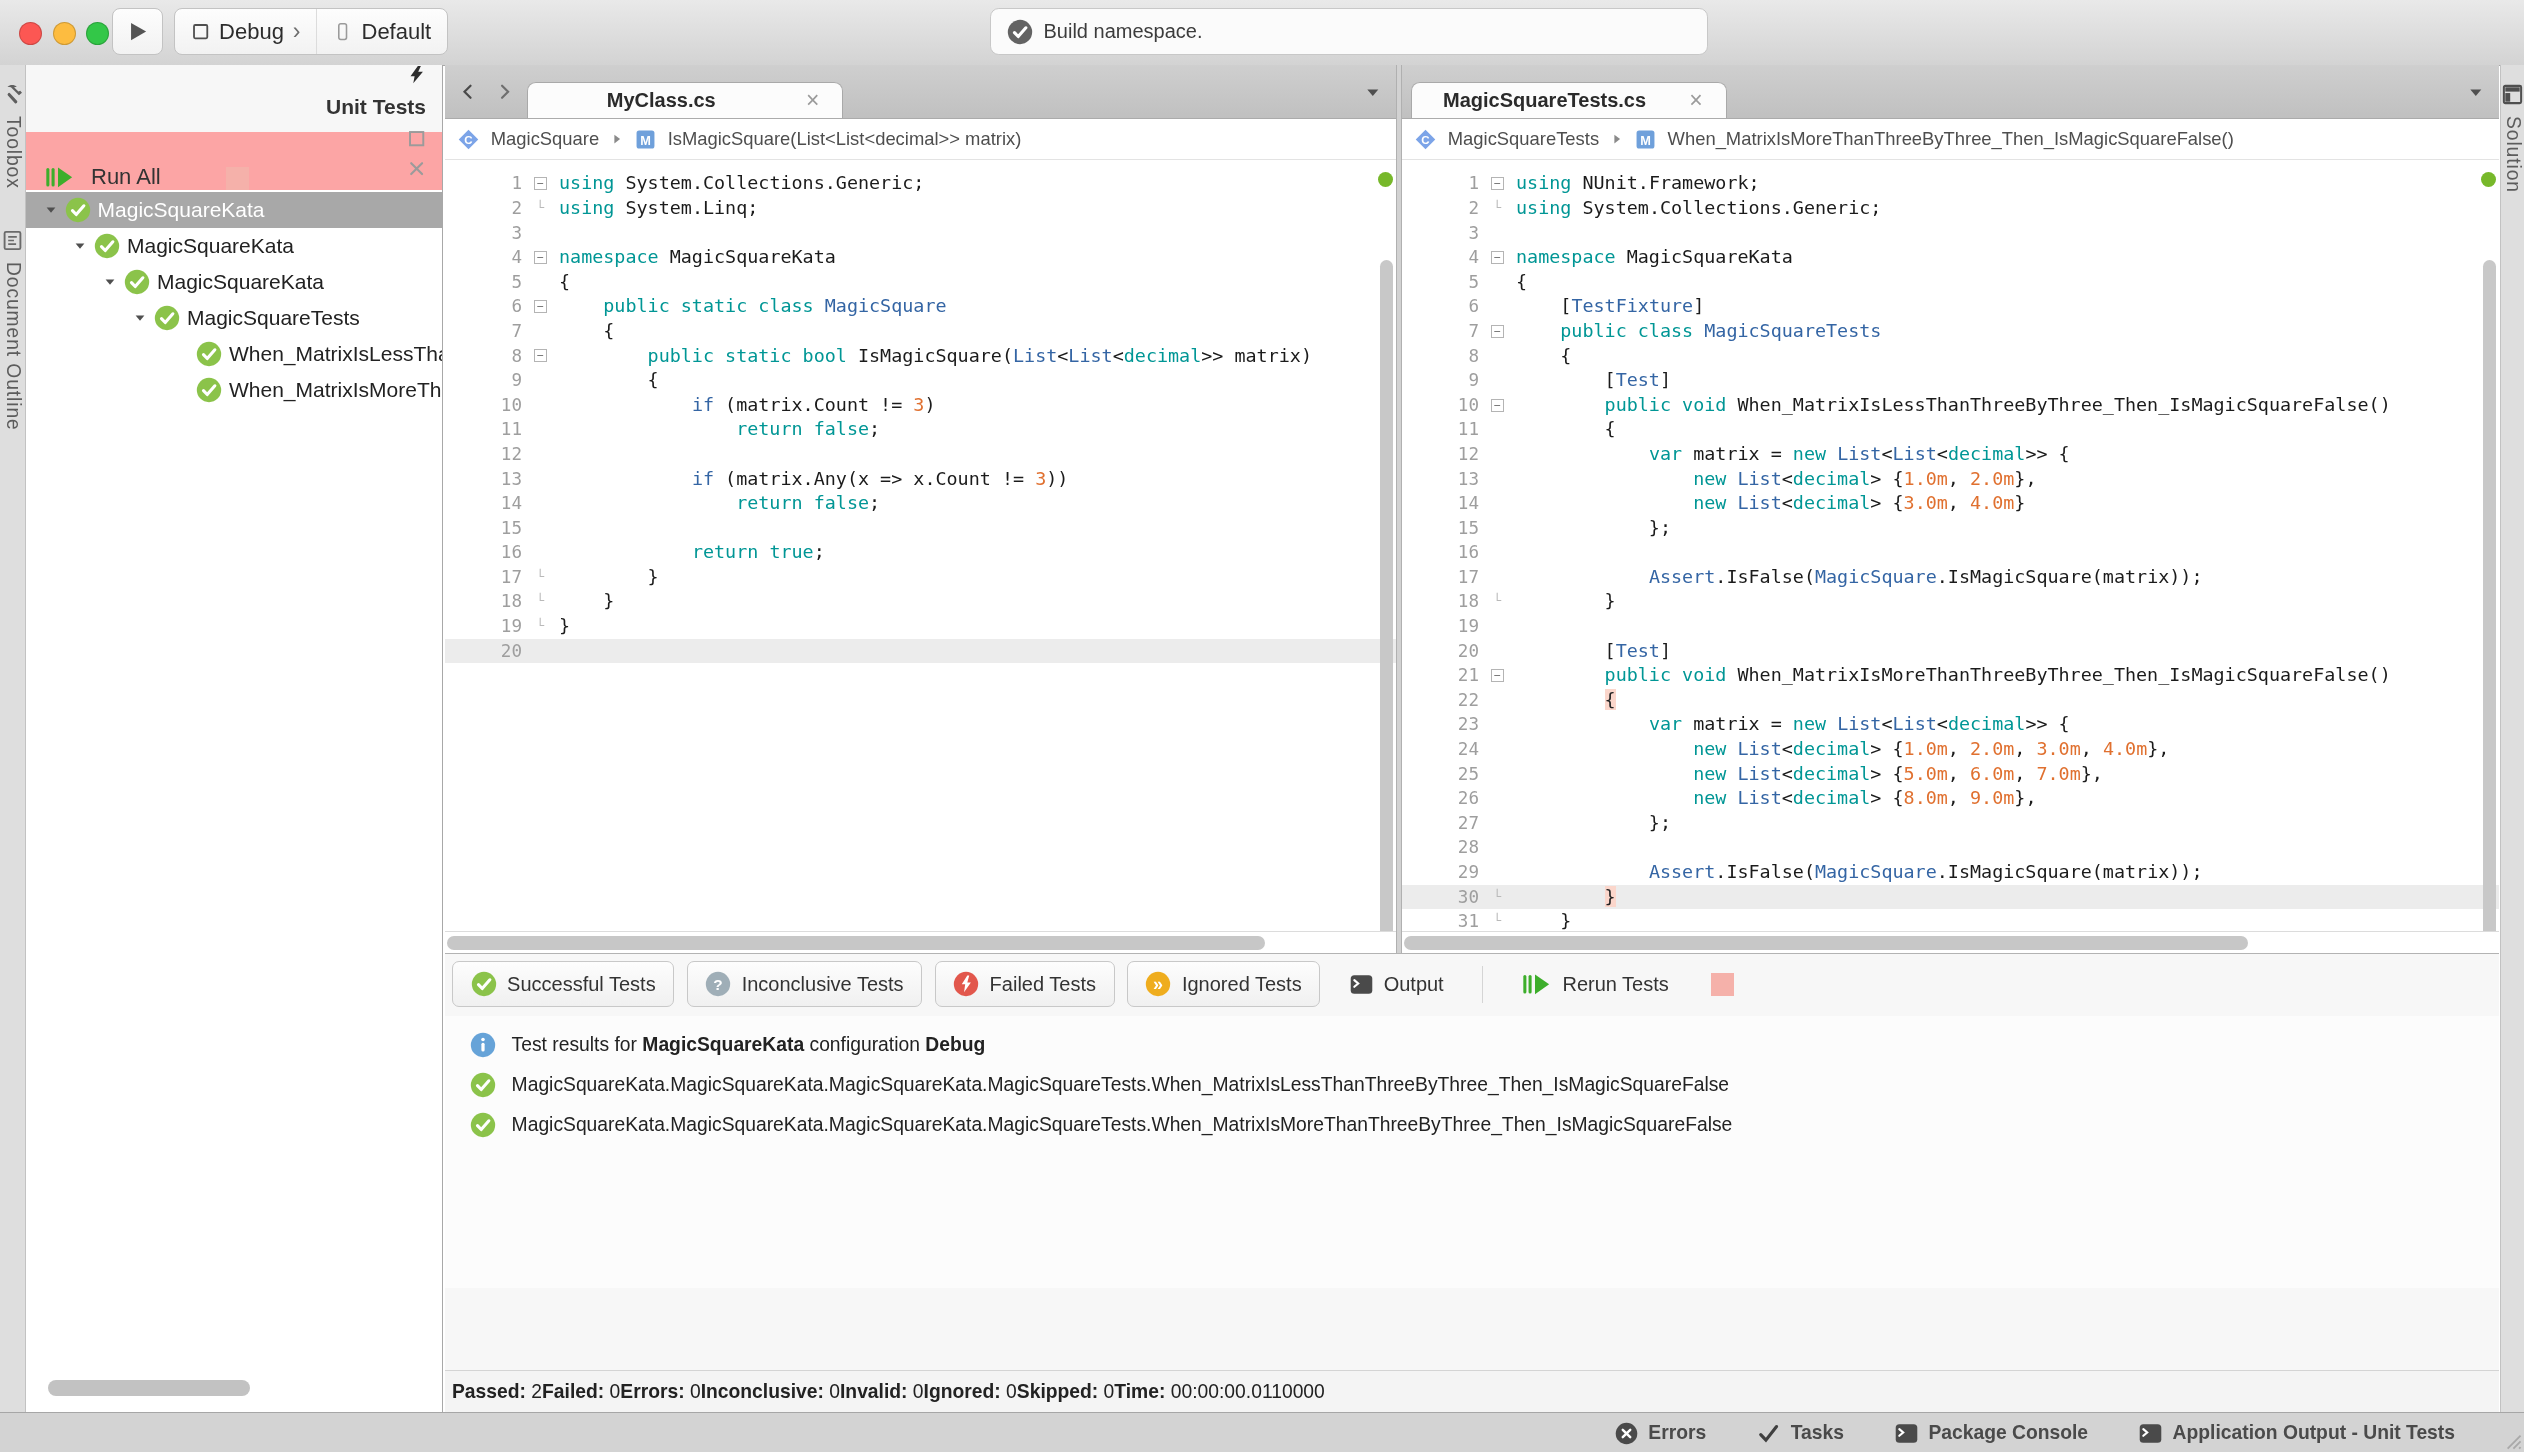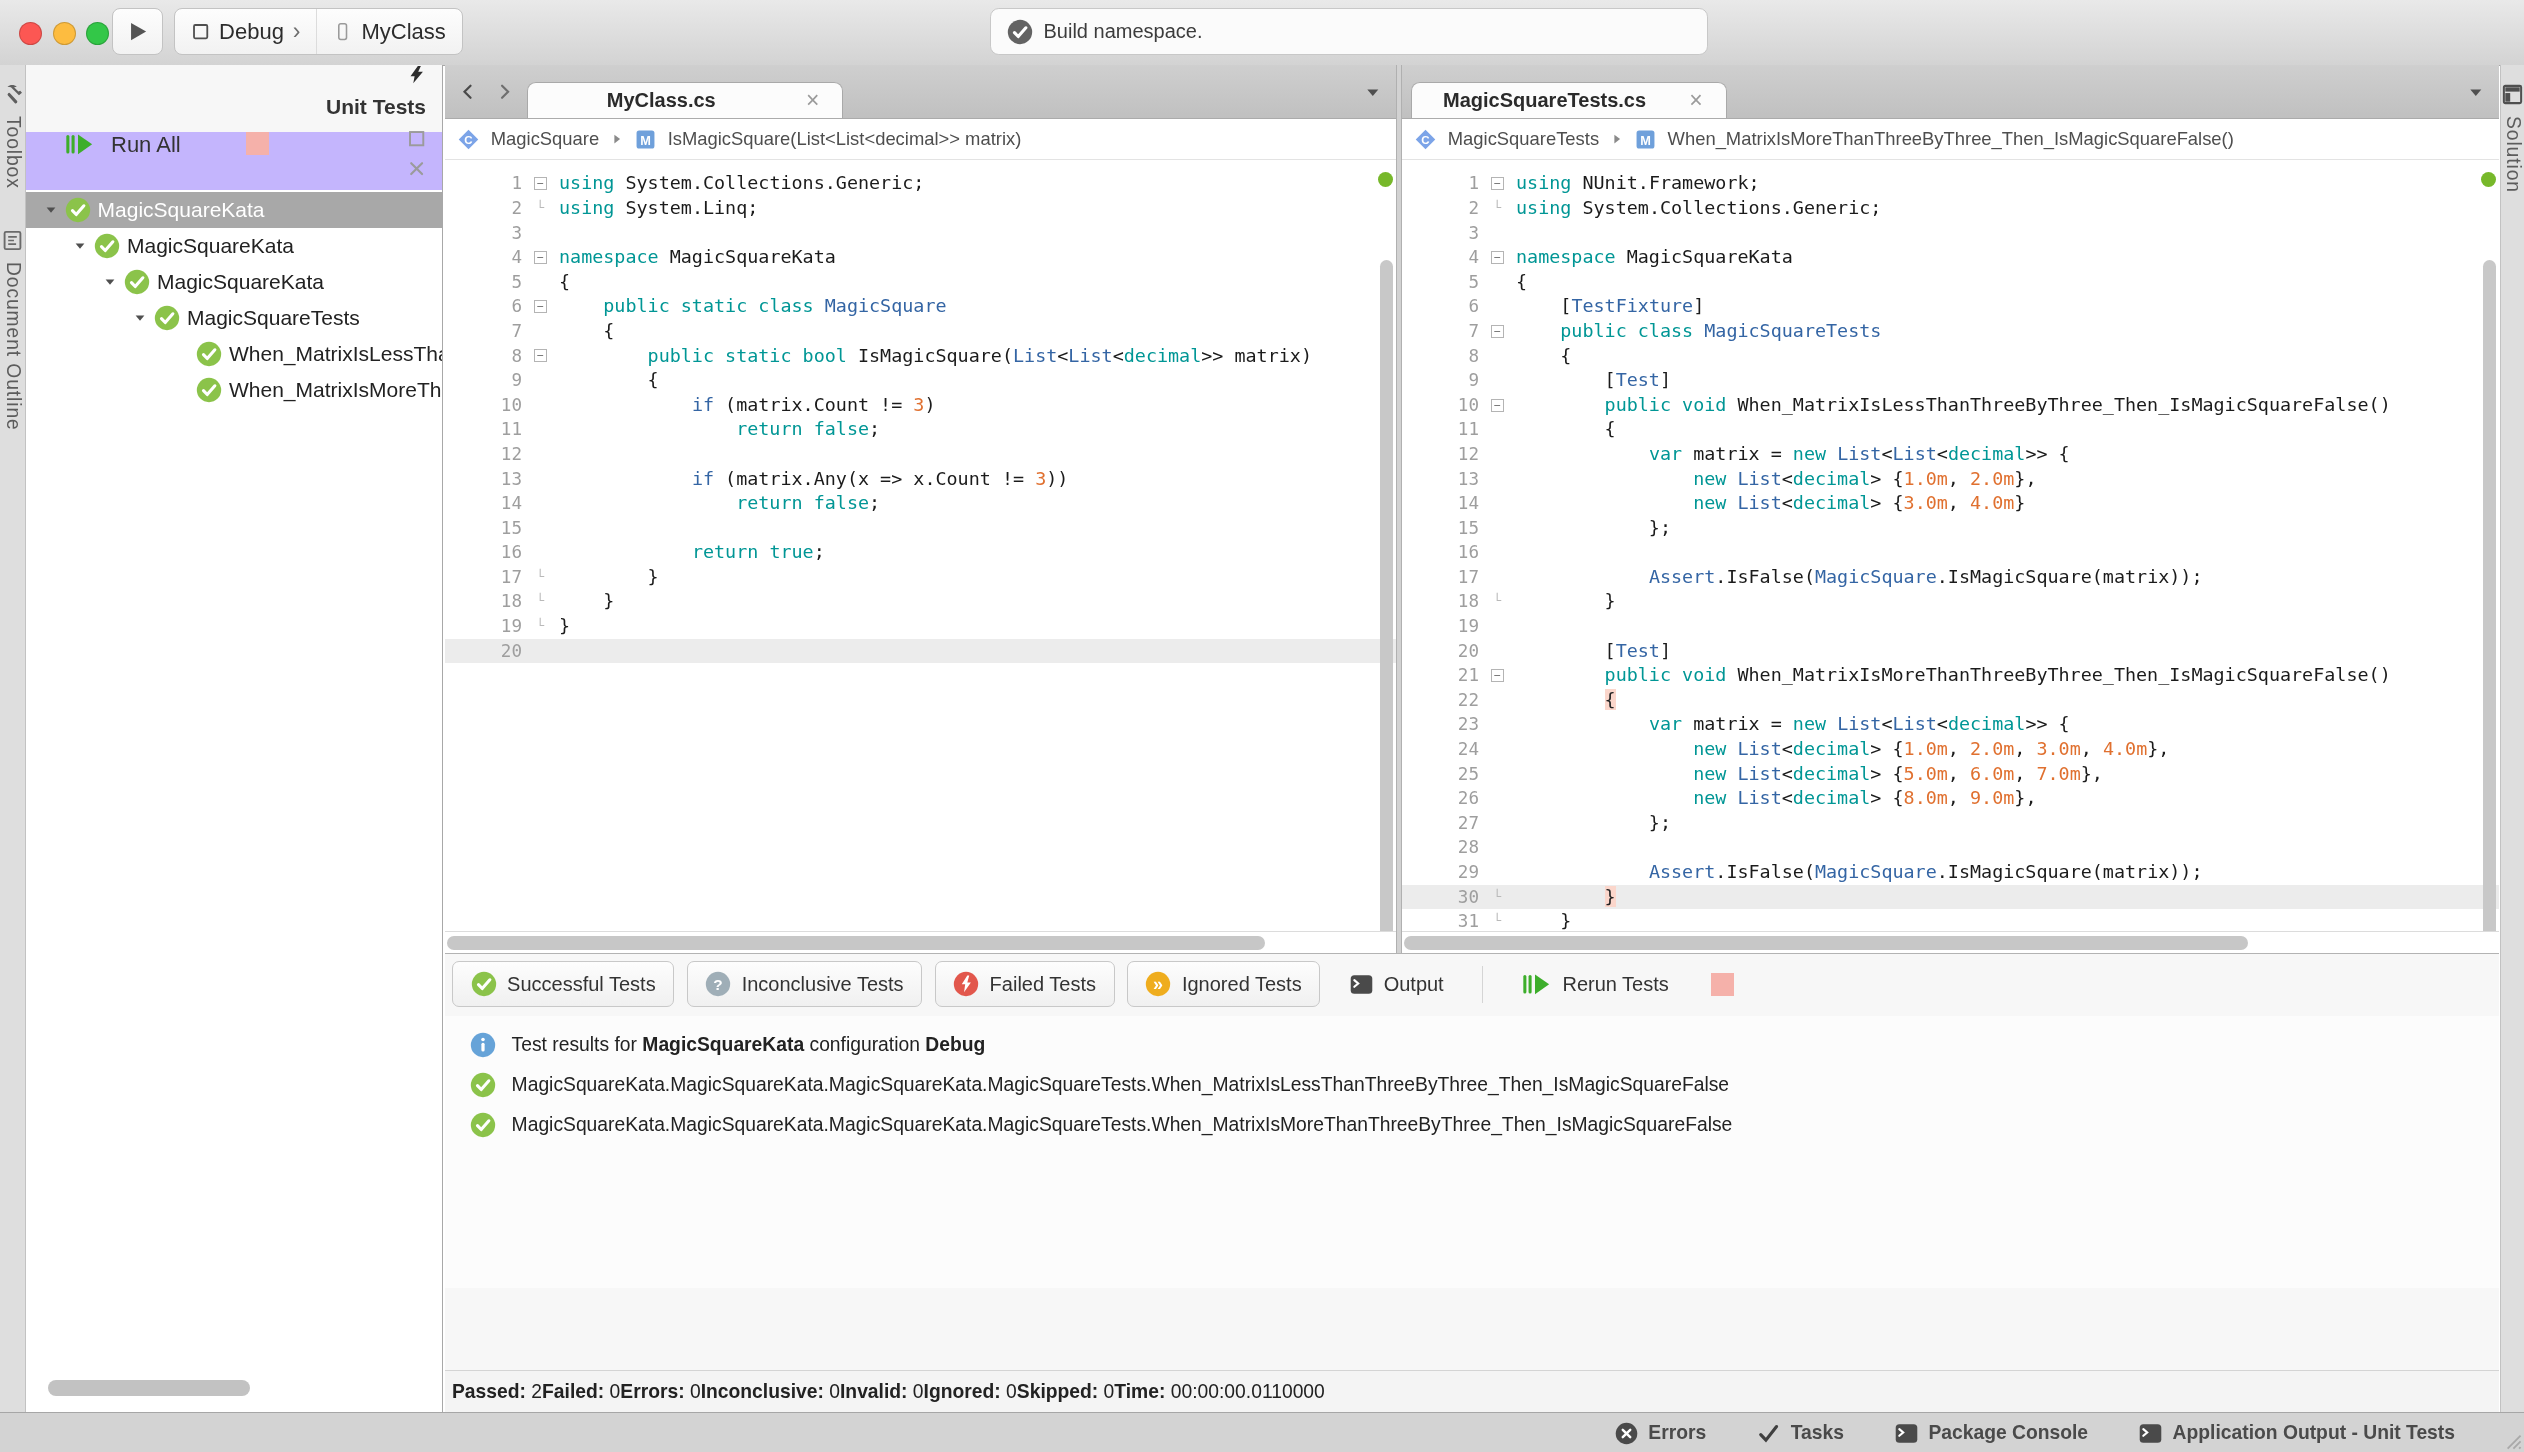--- a/index.html
+++ b/index.html
@@ -24,21 +24,21 @@
   .dock{position:absolute;top:65px;bottom:41px;width:26px;background:#dedede;display:flex;
     flex-direction:column;align-items:center;gap:40px;padding-top:17.6px;box-sizing:border-box;}
   #dock-left{left:0;border-right:0.9px solid #c2c2c2;}
   #dock-right{right:0;border-left:0.9px solid #c2c2c2;width:25.5px;}
   .dock-item{display:flex;flex-direction:column;align-items:center;gap:10.5px;}
   .vtext{writing-mode:vertical-rl;font-size:19.3px;color:#5c5c5c;letter-spacing:0.9px;}
   
   #sidebar{position:absolute;left:26px;top:65px;width:417px;bottom:41px;background:#fff;border-right:0.9px solid #a8a8a8;box-sizing:border-box;}
   .pad-header{height:67px;background:#f7f7f7;display:flex;align-items:flex-end;gap:10.5px;padding:0 16px;flex-direction:column;}
   .pad-title{font-size:21px;font-weight:700;color:#333;flex:1;}
-  .runall-row{height:58px;display:flex;align-items:flex-start;gap:16px;padding-left:39px;background:#c4b5fd;}
+  .runall-row{height:58px;display:flex;align-items:flex-end;gap:16px;padding-left:19px;background:#fca5a5;}
   .runall-label{font-size:22px;color:#333;}
   #tree{margin-top:1.8px;}
   .tree-row{height:36px;display:flex;align-items:center;gap:7px;white-space:nowrap;overflow:hidden;font-size:21px;color:#222;}
   .tree-row.selected{background:var(--sel);color:#fff;}
   .tree-spacer{display:inline-block;width:26px;flex:none;}
   .sb-hscroll{position:absolute;left:22px;bottom:16px;width:202px;height:16px;border-radius:8px;background:#c2c2c2;}
   
   .editor{position:absolute;top:65px;height:888px;background:#fff;overflow:hidden;}
   #ed0{left:445px;width:951px;}
   #ed1{left:1402px;width:1097px;}
@@ -121,21 +121,21 @@
           </span>
         <span>Debug</span>
         <span style="color:#6e6e6e;font-size:23px;">›</span>
       </div>
       <div class="seg">
         <span class="ic ic22">
             <svg viewBox="0 0 16 16">
               <rect x="4.8" y="1.5" width="6.4" height="13" rx="1.6" stroke="#9a9a9a" stroke-width="1.3" fill="none"></rect>
             </svg>
           </span>
-        <span>MyClass</span>
+        <span>Default</span>
       </div>
     </div>
 
     <div class="pill" style="left:990px;width:718px;">
       <span class="ic ic30">
           <svg viewBox="0 0 16 16">
             <circle cx="8" cy="8" r="7.5" fill="#636363"></circle>
             <path d="M4.6 8.4 l2.3 2.4 L11.6 5.4" stroke="#fff" stroke-width="1.9" fill="none" stroke-linecap="round" stroke-linejoin="round"></path>
           </svg>
         </span>

